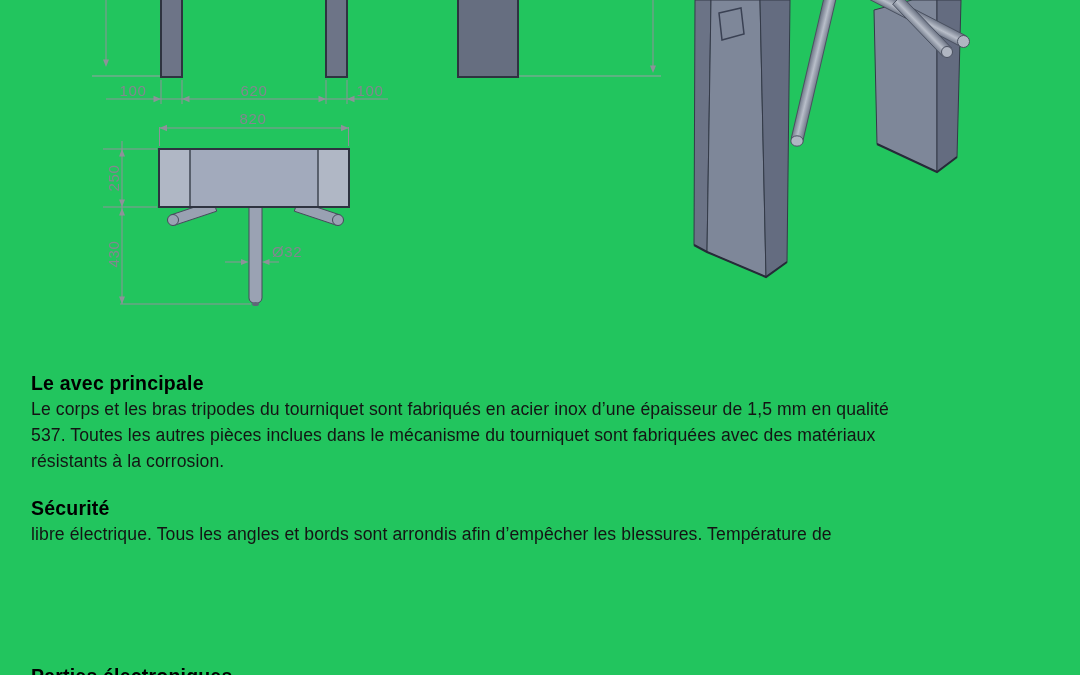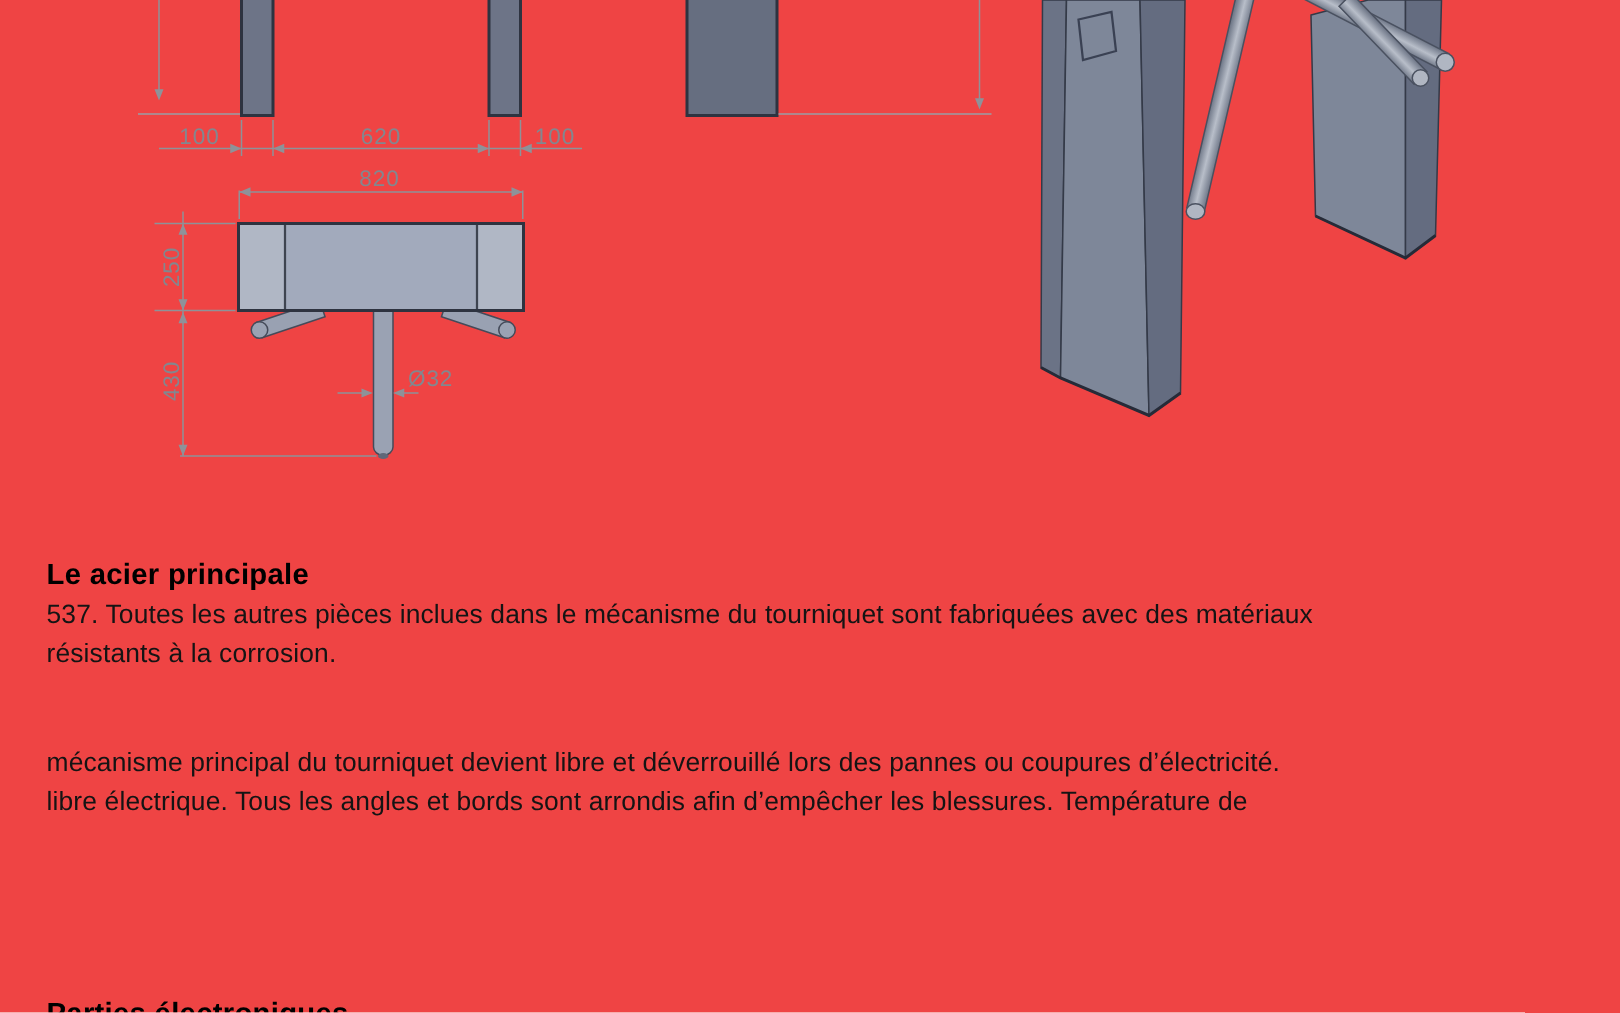--- a/index.html
+++ b/index.html
@@ -1,16 +1,16 @@
 <!DOCTYPE html>
 <html><head>
 <meta charset="utf-8">
 <style>
   html,body{margin:0;padding:0;background:#fff;}
-  .page{position:relative;width:1080px;height:675px;background:#ef4444;overflow:hidden;
+  .page{position:relative;width:1080px;height:675px;background:#22c55e;overflow:hidden;
         font-family:"Liberation Sans",sans-serif;}
   .drawing-svg{position:absolute;left:0;top:0;}
   .dim-label{font-family:"Liberation Sans",sans-serif;font-size:15px;letter-spacing:.6px;
              fill:#83878f;}
   .text-section{position:absolute;left:31px;width:990px;color:#111;}
   .text-section h2{margin:0;font-size:19.5px;line-height:26px;font-weight:bold;color:#000;
                    letter-spacing:.2px;}
   .t-line{font-size:17.6px;line-height:26px;white-space:nowrap;color:#141414;
           letter-spacing:.1px;}
   .sec1{top:370px;}
@@ -126,27 +126,28 @@
       <polygon points="825.2,-7.4 836.8,-4.6 802.8,141.4 791.2,138.6" fill="url(#gradA)" stroke="#4a5160" stroke-width="1"></polygon>
       <ellipse cx="797" cy="141" rx="6.2" ry="5.2" fill="#b0b6c2" stroke="#4a5160" stroke-width="1"></ellipse>
       <polygon points="865.3,-2.7 870.8,-13.3 965.8,35.7 960.3,46.3" fill="url(#gradB)" stroke="#4a5160" stroke-width="1"></polygon>
       <circle cx="963.5" cy="41.5" r="6" fill="#b0b6c2" stroke="#4a5160" stroke-width="1"></circle>
       <polygon points="892.7,4.2 901.3,-4.2 951.3,47.8 942.7,56.2" fill="url(#gradC)" stroke="#4a5160" stroke-width="1"></polygon>
       <circle cx="947" cy="52" r="5.5" fill="#b0b6c2" stroke="#4a5160" stroke-width="1"></circle>
     </g>
   </svg>
 
   <div class="text-section sec1">
-    <h2>Le acier principale</h2>
+    <h2>Le avec principale</h2>
+    <div class="t-line">Le corps et les bras tripodes du tourniquet sont fabriqués en acier inox d’une épaisseur de 1,5 mm en qualité</div>
     <div class="t-line">537. Toutes les autres pièces inclues dans le mécanisme du tourniquet sont fabriquées avec des matériaux</div>
     <div class="t-line">résistants à la corrosion.</div>
   </div>
 
   <div class="text-section sec2">
-    <div class="t-line">mécanisme principal du tourniquet devient libre et déverrouillé lors des pannes ou coupures d’électricité.</div>
+    <h2>Sécurité</h2>
     <div class="t-line">libre électrique. Tous les angles et bords sont arrondis afin d’empêcher les blessures. Température de</div>
   </div>
 
   <div class="text-section sec3">
     <h2>Parties électroniques</h2>
   </div>
 
 </div>
 
 </body></html>

